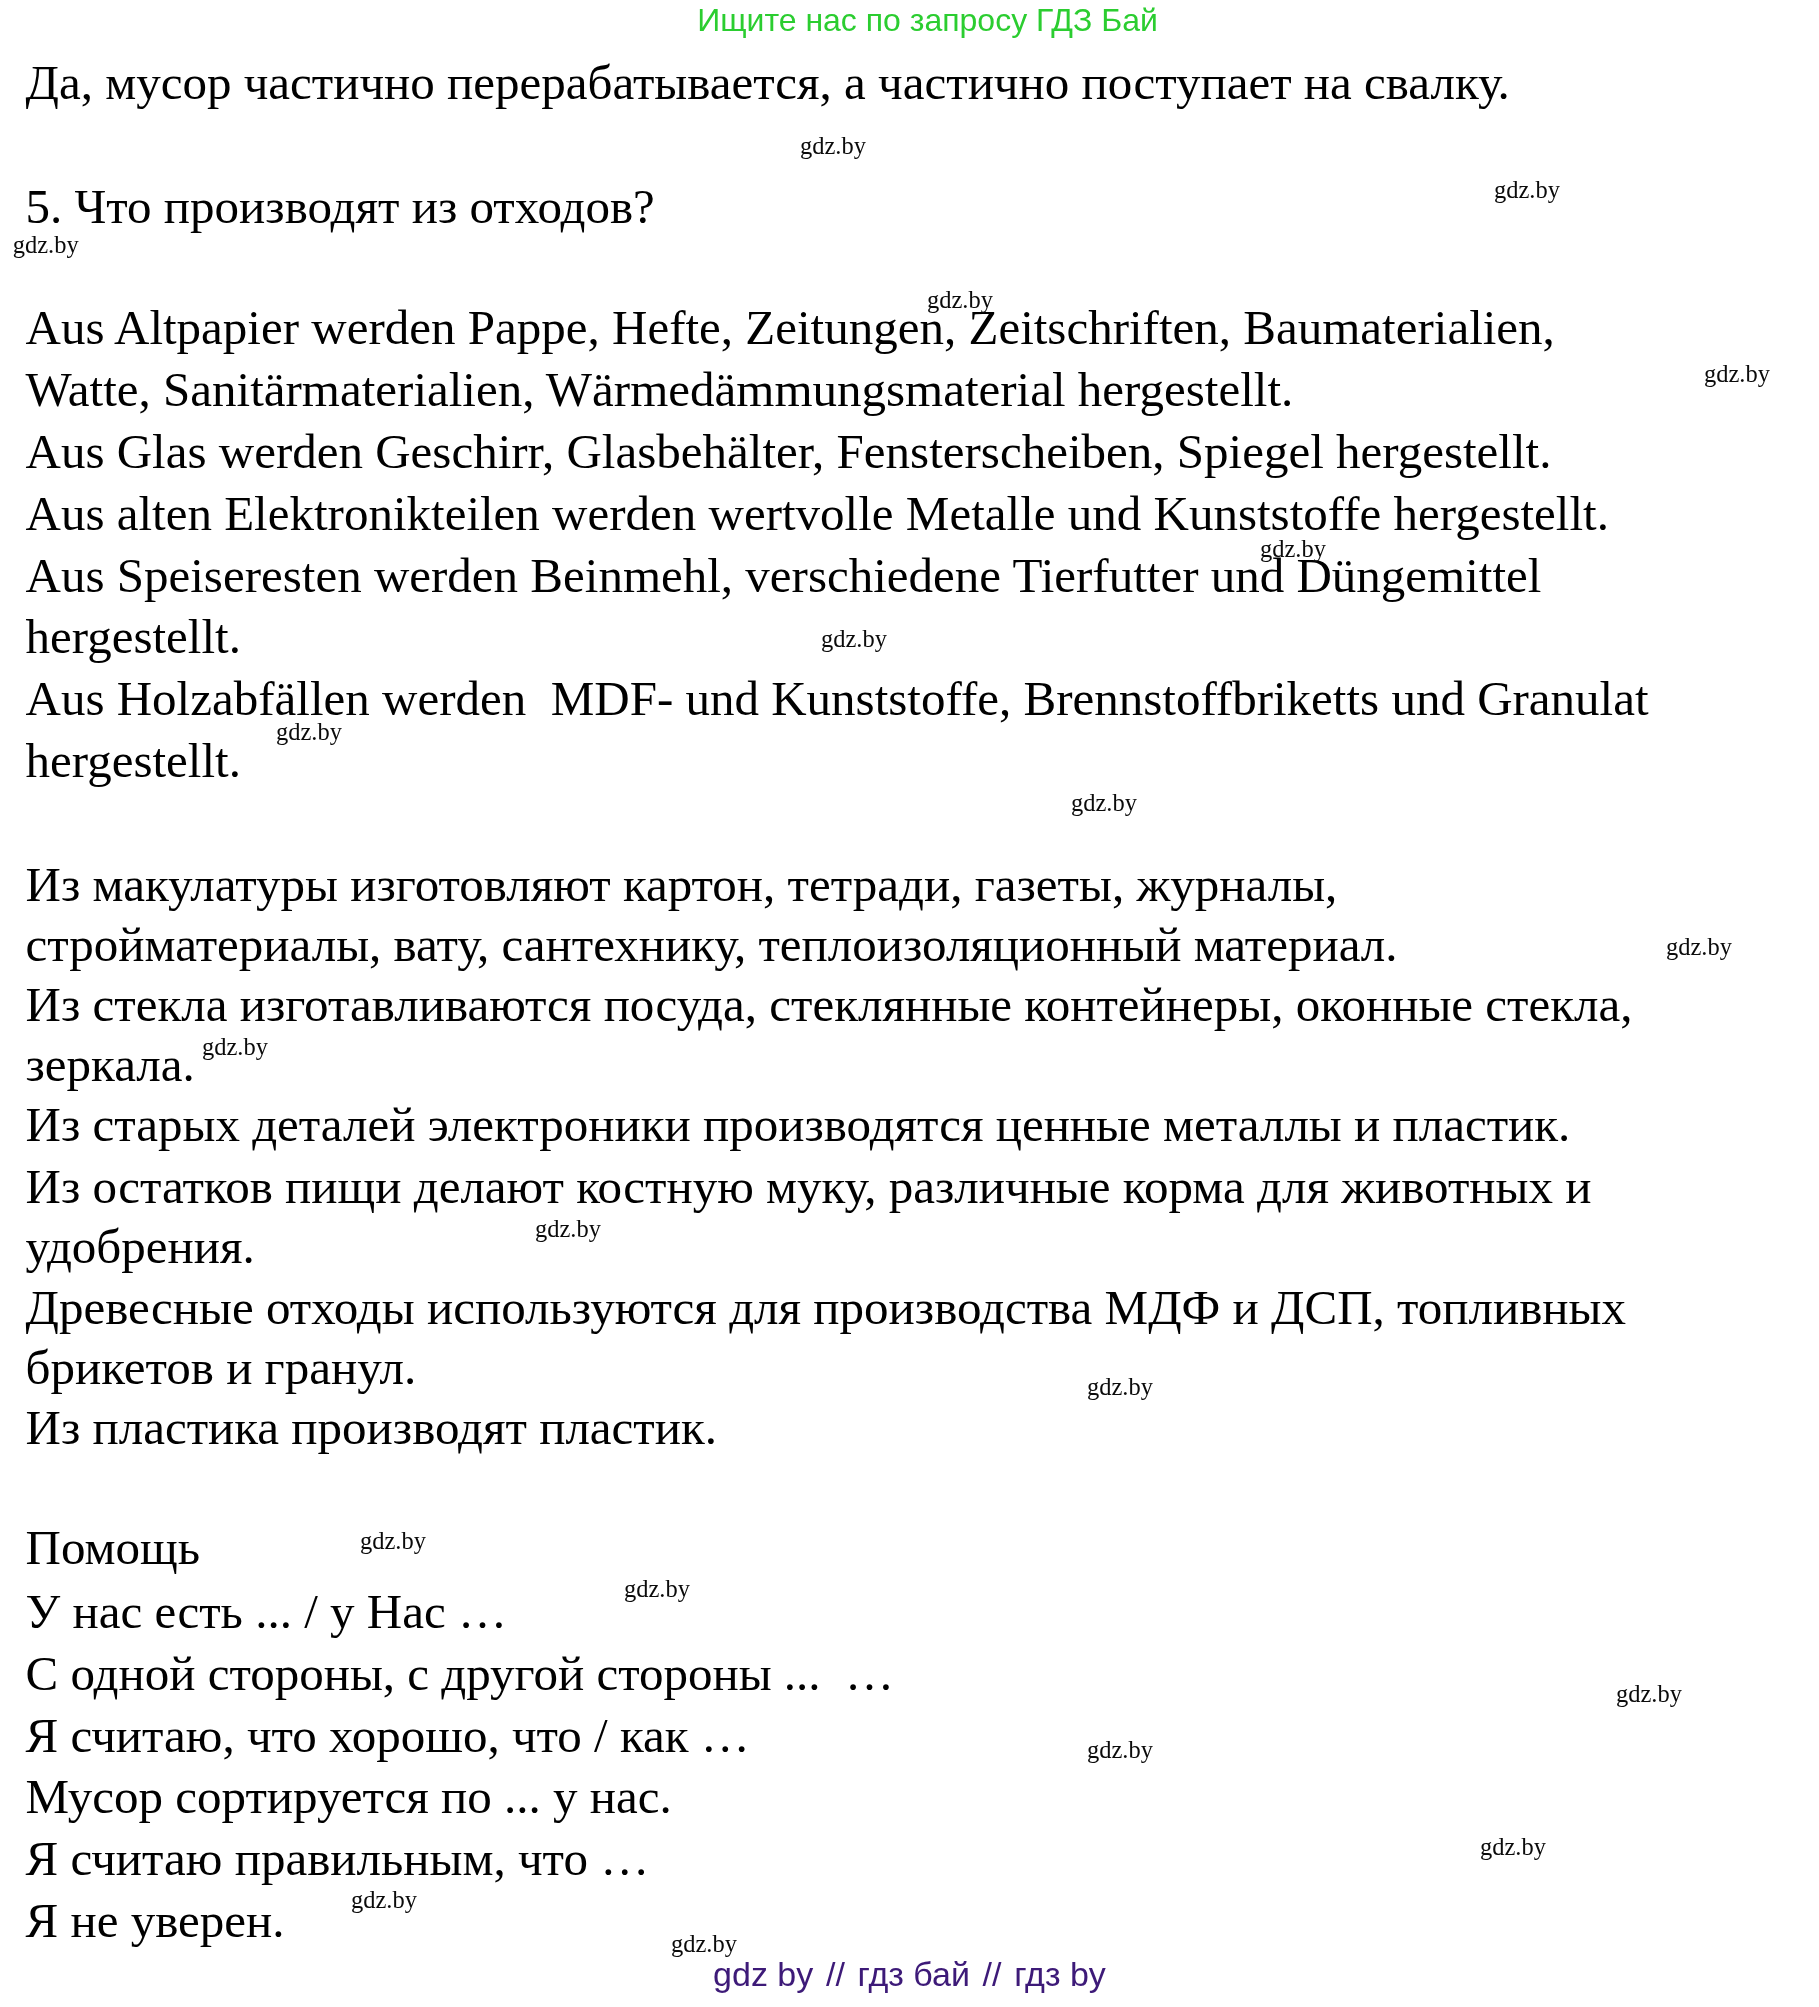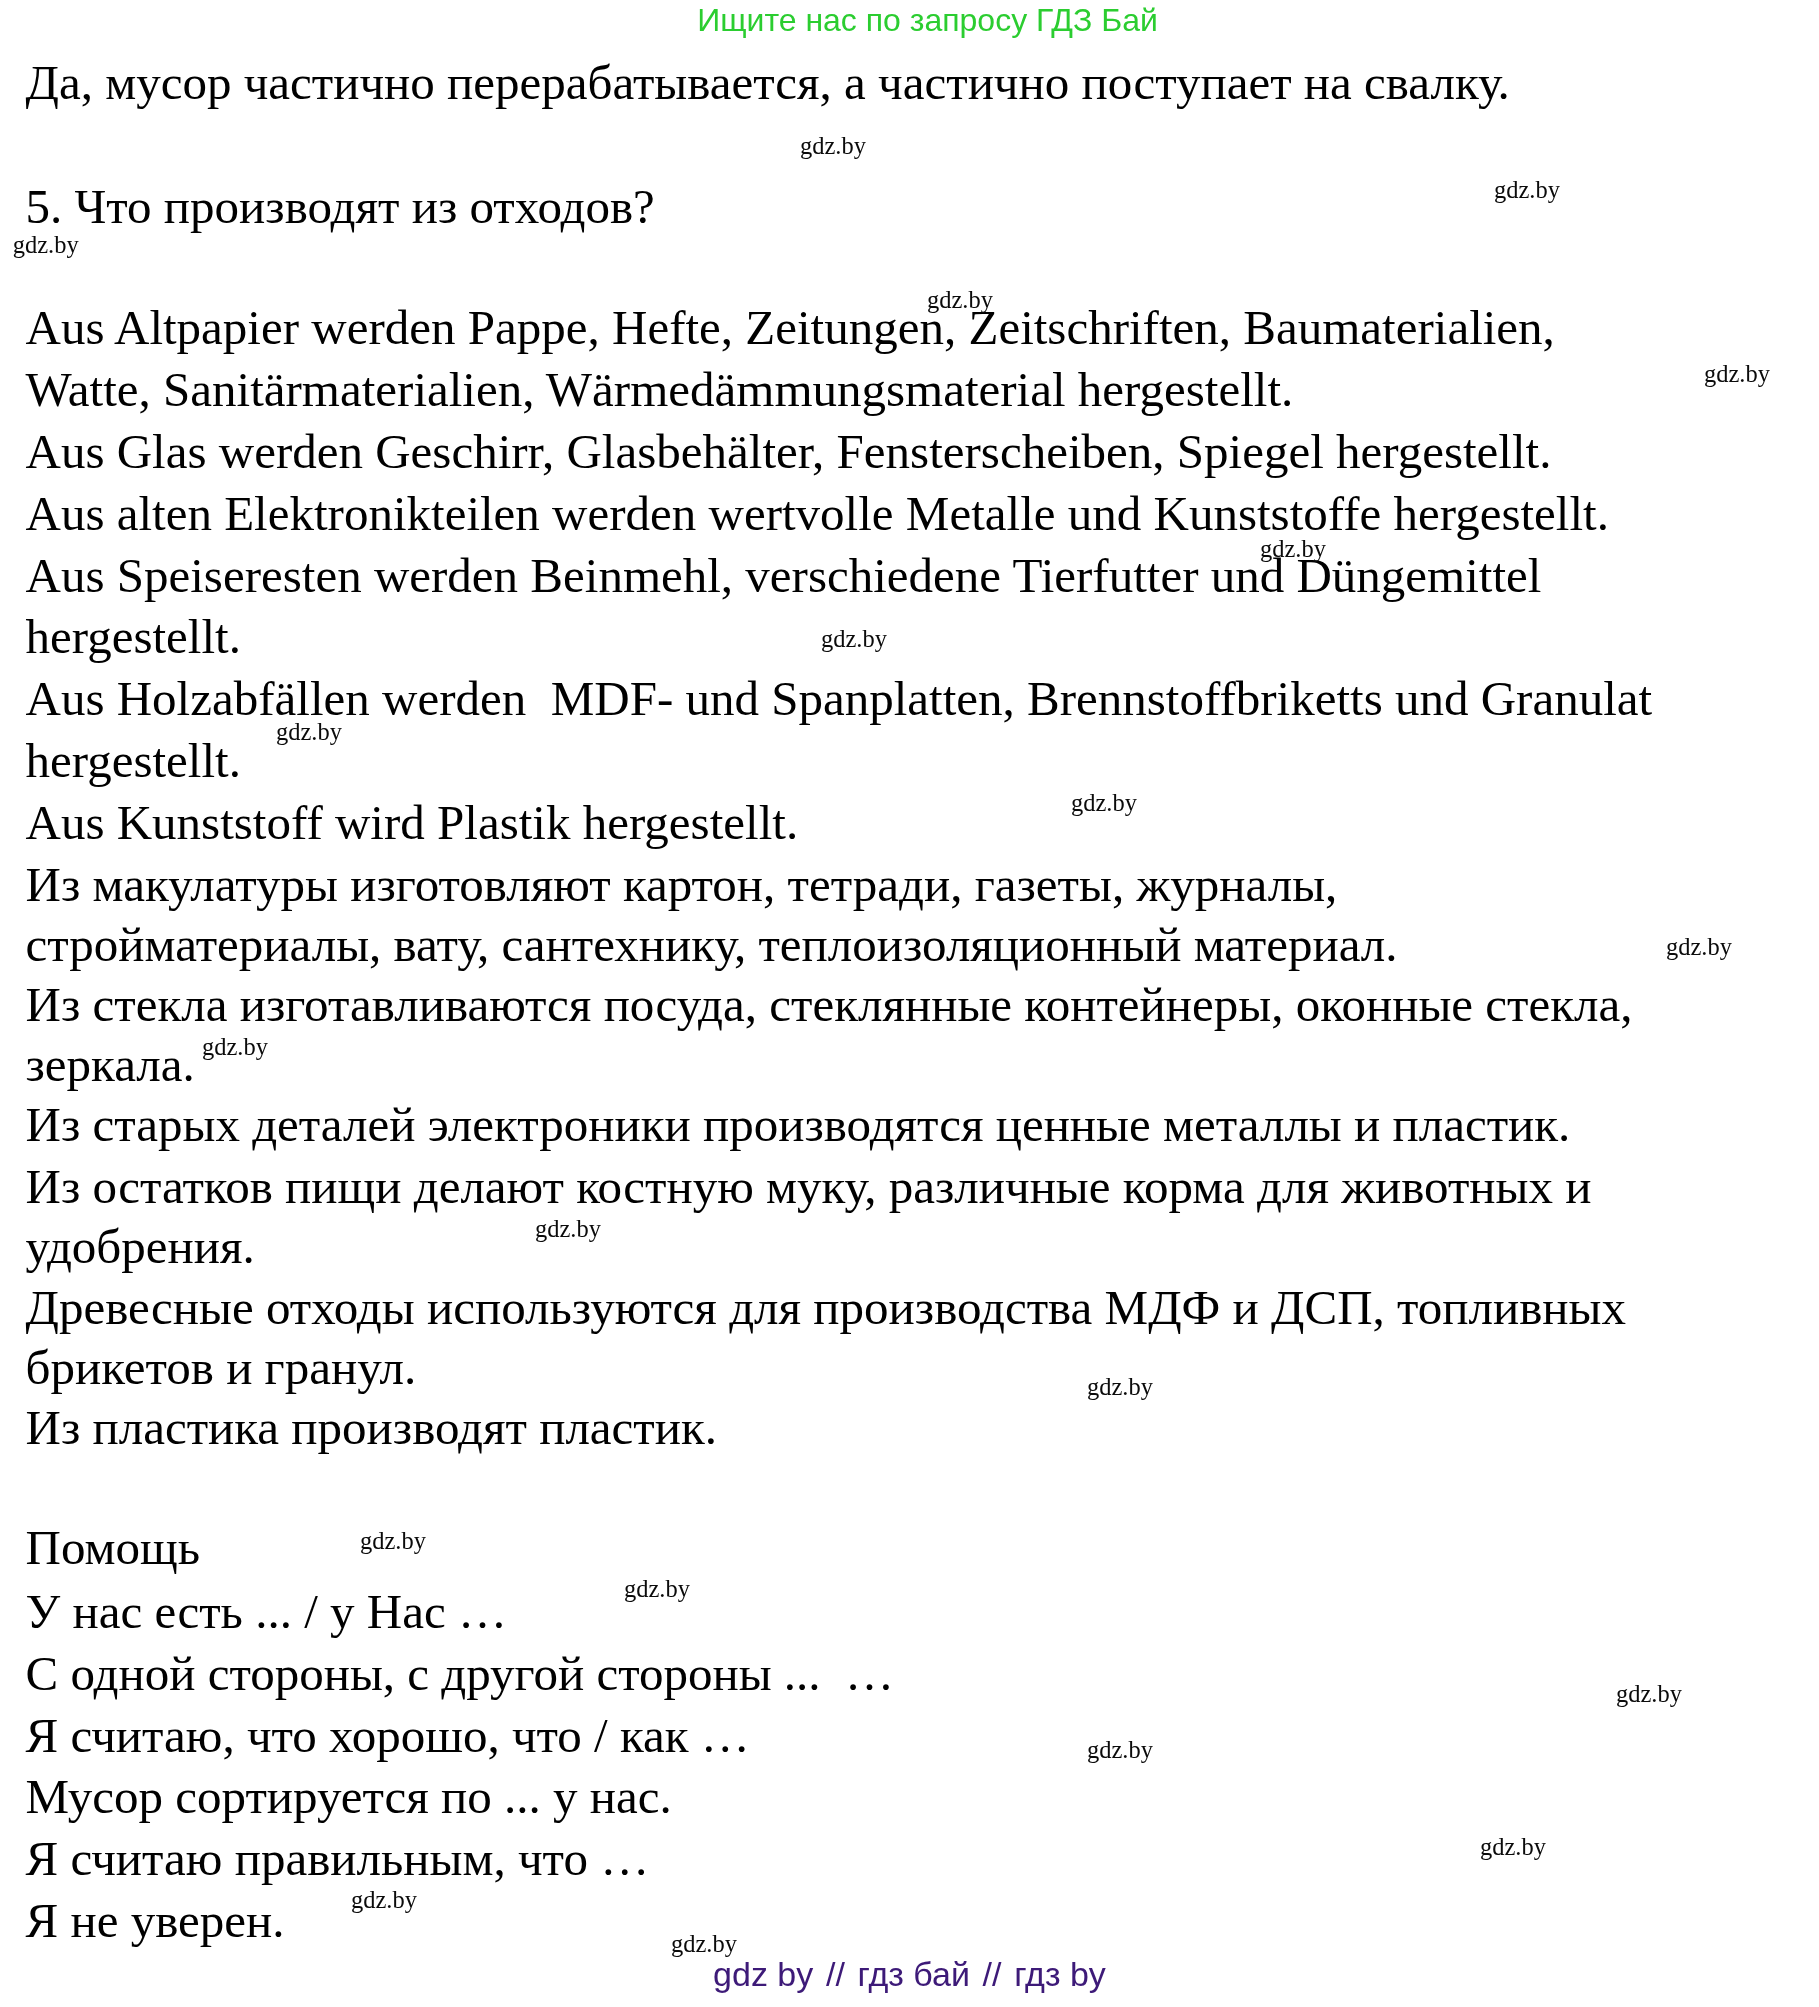--- a/index.html
+++ b/index.html
@@ -61,23 +61,22 @@
 
   <div class="ln" style="top:52px">Да, мусор частично перерабатывается, а частично поступает на свалку.</div>
   <div class="ln" style="top:176px">5. Что производят из отходов?</div>
 
   <div class="ln" style="top:297px">Aus Altpapier werden Pappe, Hefte, Zeitungen, Zeitschriften, Baumaterialien,</div>
   <div class="ln" style="top:359px">Watte, Sanitärmaterialien, Wärmedämmungsmaterial hergestellt.</div>
   <div class="ln" style="top:421px">Aus Glas werden Geschirr, Glasbehälter, Fensterscheiben, Spiegel hergestellt.</div>
   <div class="ln" style="top:483px">Aus alten Elektronikteilen werden wertvolle Metalle und Kunststoffe hergestellt.</div>
   <div class="ln" style="top:545px">Aus Speiseresten werden Beinmehl, verschiedene Tierfutter und Düngemittel</div>
   <div class="ln" style="top:606px">hergestellt.</div>
-  <div class="ln" style="top:668px">Aus Holzabfällen werden  MDF- und Spanplatten, Brennstoffbriketts und Granulat</div>
+  <div class="ln" style="top:668px">Aus Holzabfällen werden  MDF- und Kunststoffe, Brennstoffbriketts und Granulat</div>
   <div class="ln" style="top:730px">hergestellt.</div>
-  <div class="ln" style="top:792px">Aus Kunststoff wird Plastik hergestellt.</div>
 
   <div class="ln" style="top:854px">Из макулатуры изготовляют картон, тетради, газеты, журналы,</div>
   <div class="ln" style="top:914px">стройматериалы, вату, сантехнику, теплоизоляционный материал.</div>
   <div class="ln" style="top:974px">Из стекла изготавливаются посуда, стеклянные контейнеры, оконные стекла,</div>
   <div class="ln" style="top:1034px">зеркала.</div>
   <div class="ln" style="top:1094px">Из старых деталей электроники производятся ценные металлы и пластик.</div>
   <div class="ln" style="top:1156px">Из остатков пищи делают костную муку, различные корма для животных и</div>
   <div class="ln" style="top:1216px">удобрения.</div>
   <div class="ln" style="top:1277px">Древесные отходы используются для производства МДФ и ДСП, топливных</div>
   <div class="ln" style="top:1337px">брикетов и гранул.</div>

